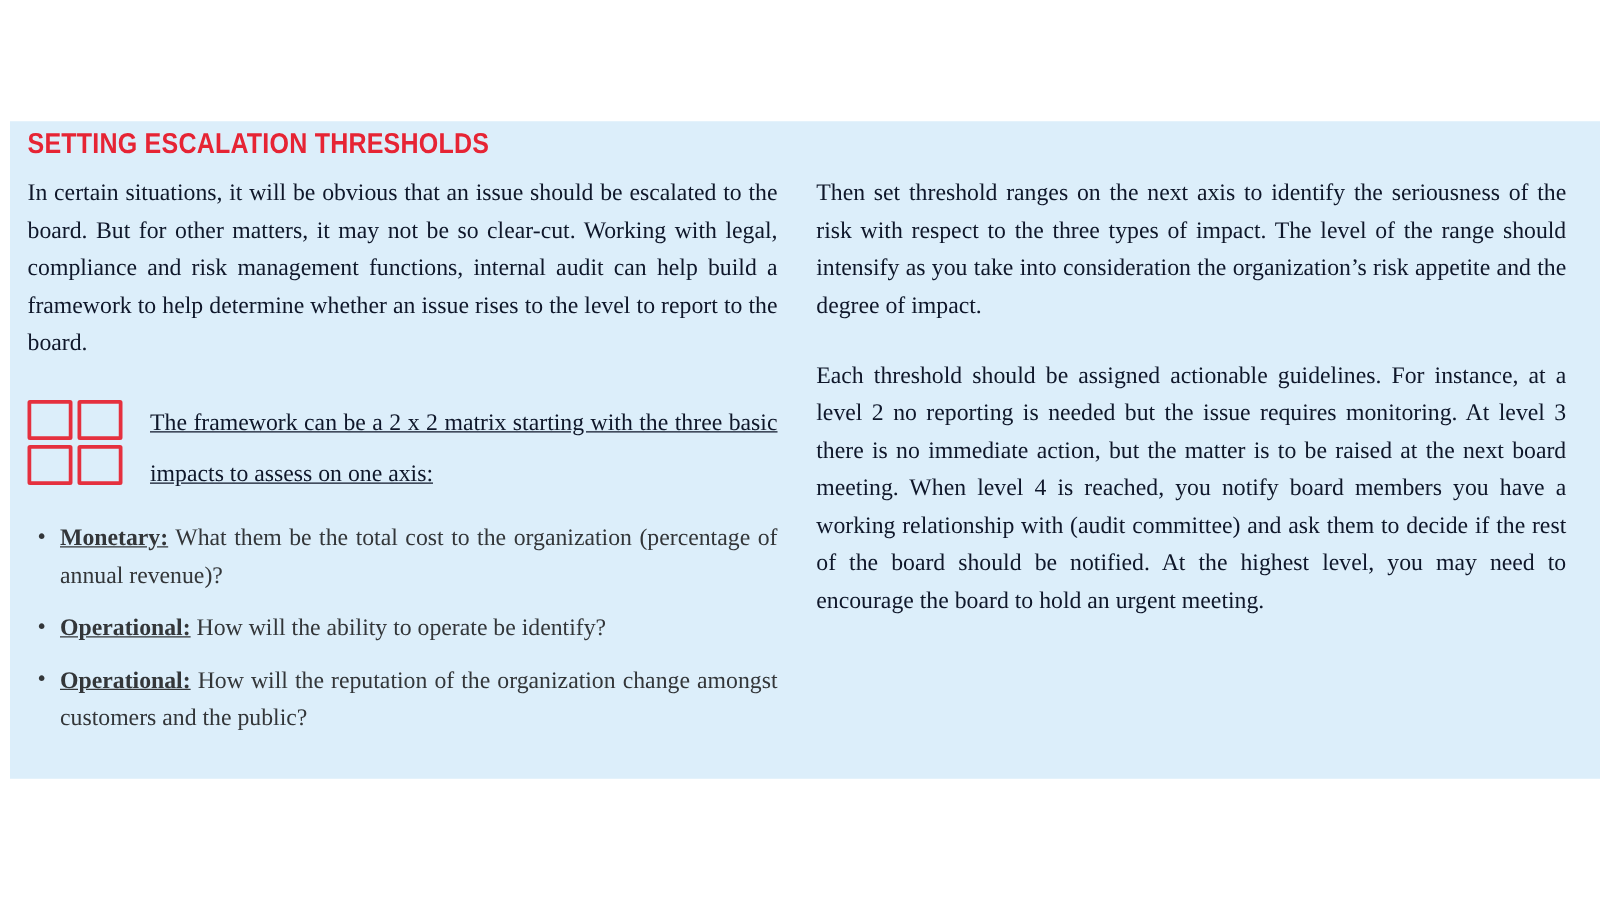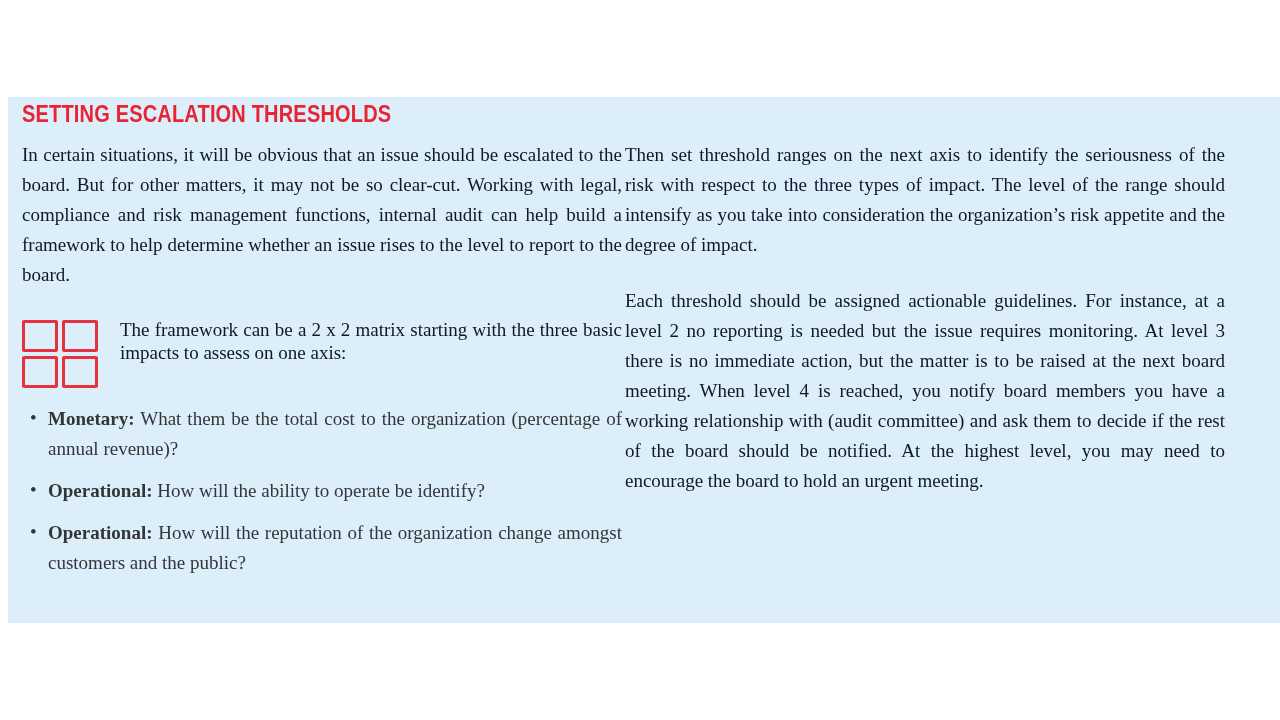--- a/index.html
+++ b/index.html
@@ -37,21 +37,21 @@
     white-space: nowrap;
     transform: scaleX(0.87);
     transform-origin: left top;
   }
   .col {
     position: absolute;
     top: 43px;
     width: 600px;
   }
   .col-left  { left: 14px;  }
-  .col-right { left: 617px; }
+  .col-right { left: 645px; }
   .body-text {
     margin: 0;
     font-size: 19px;
     line-height: 30px;
     color: #0f172a;
     text-align: justify;
   }
   .framework-row {
     display: flex;
     align-items: flex-start;
@@ -66,21 +66,22 @@
     margin-top: 2px;
   }
   .matrix-icon .cell {
     box-sizing: border-box;
     border: 3px solid #e5303e;
     border-radius: 2px;
     background: transparent;
   }
   .framework-note {
     margin-left: 22px;
-    line-height: 23px;
+    line-height: 41px;
+    text-decoration: underline;
   }
   .bullets {
     list-style: none;
     margin: 16px 0 0 0;
     padding: 0;
   }
   .bullet-item {
     position: relative;
     padding-left: 26px;
     margin-bottom: 12px;
@@ -90,20 +91,21 @@
     text-align: justify;
   }
   .bullet-item .dot {
     position: absolute;
     left: 8px;
     top: -1px;
     color: #333639;
   }
   .bullet-item .lead {
     font-weight: 700;
+    text-decoration: underline;
   }
   .para2 {
     margin-top: 26px;
   }
 </style>
 </head>
 <body>
 
 <div class="page">
   <section class="panel">

